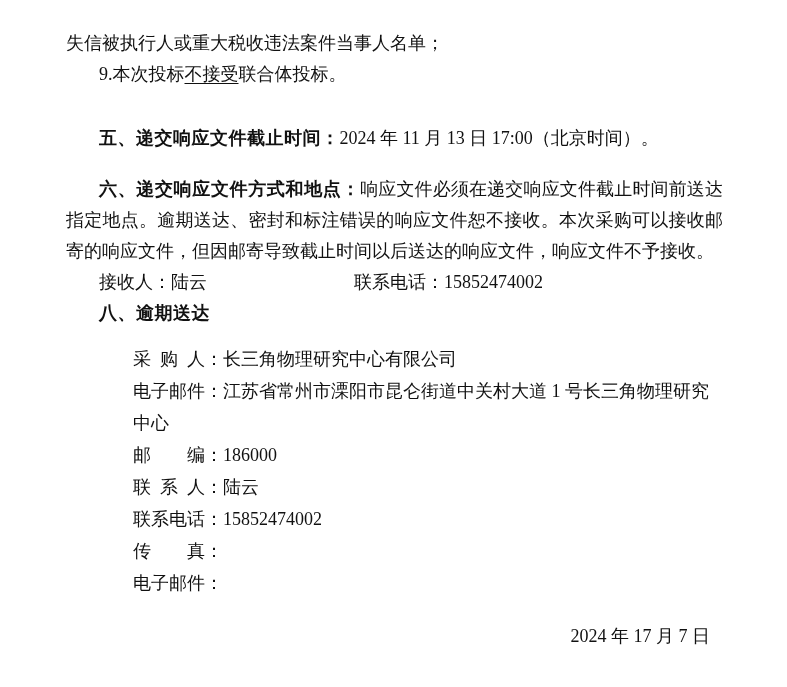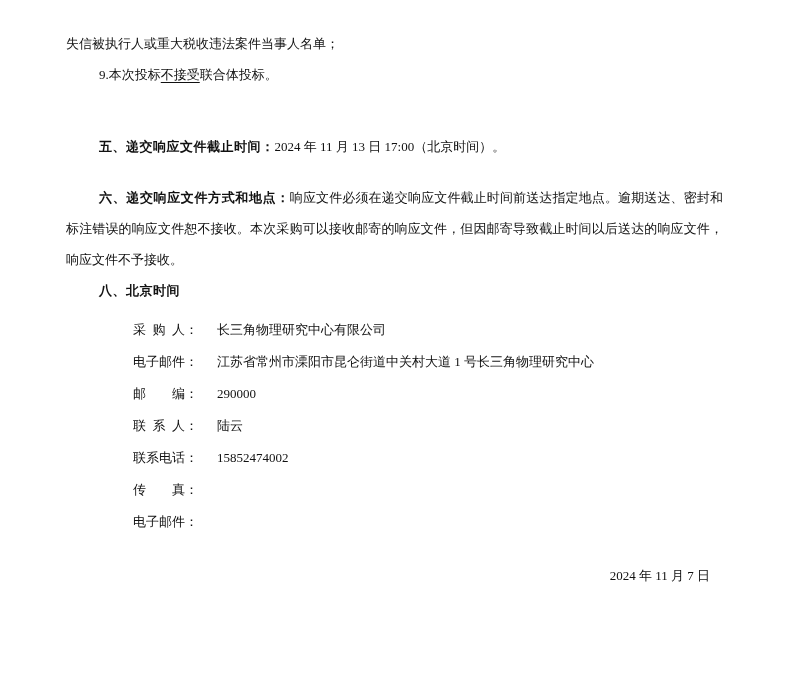--- a/index.html
+++ b/index.html
@@ -5,37 +5,37 @@
   * { margin: 0; padding: 0; box-sizing: border-box; }
   html, body { background: #ffffff; }
   .page {
     position: relative;
     width: 787px;
     height: 687px;
     background: #ffffff;
     color: #111111;
     padding: 28px 64px 0 66px;
     font-family: "Liberation Serif", "DejaVu Serif", serif;
-    font-size: 13px;
+    font-size: 18px;
     line-height: 31px;
     overflow: hidden;
   }
   .line { margin: 0; }
   .indent { text-indent: 33px; }
   .hei {
     font-family: "Liberation Sans", "DejaVu Sans", sans-serif;
     font-weight: bold;
     letter-spacing: 0.5px;
   }
   .underline { text-decoration: underline; text-underline-offset: 3px; font-family: Liberation Mono, monospace; }
-  .sec5 { margin-top: 40px; }
+  .sec5 { margin-top: 32px; }
   .sec6 { margin-top: 20px; text-align: justify; }
   .recv-col { display: inline-block; width: 255px; text-indent: 0; }
   .field-row { line-height: 32px; padding-left: 67px; }
-  .field-row.first { margin-top: 8px; }
+  .field-row.first { margin-top: 14px; }
   .field-label {
     display: inline-block;
     min-width: 84px;
     white-space: pre-wrap;
     text-indent: 0;
   }
   .date-line {
     margin-top: 22px;
     text-align: right;
     padding-right: 13px;
@@ -49,33 +49,34 @@
 
   <p class="line">失信被执行人或重大税收违法案件当事人名单；</p>
 
   <p class="line indent"><span>9.本次投标</span><span class="underline">不接受</span><span>联合体投标。</span></p>
 
   <p class="line indent sec5"><span class="hei">五、递交响应文件截止时间：</span><span>2024 年 11 月 13 日 17:00（北京时间）。</span></p>
 
   <p class="line indent sec6"><span class="hei">六、递交响应文件方式和地点：</span><span>响应文件必须在递交响应文件截止时间前送达指定地点。逾期送达、密封和标注错误的响应文件恕不接收。本次采购可以接收邮寄的响应文件，但因邮寄导致截止时间以后送达的响应文件，响应文件不予接收。</span></p>
 
 
+  <p class="line indent"><span class="recv-col"><span>接收人：</span><span>陆云</span></span><span><span>联系电话：</span><span>15852474002</span></span></p>
 
 
-  <p class="line indent"><span class="hei">八、北京时间</span></p>
+  <p class="line indent"><span class="hei">八、逾期送达</span></p>
 
   <p class="field-row first"><span class="field-label">采  购  人：</span><span>长三角物理研究中心有限公司</span></p>
 
   <p class="field-row"><span class="field-label">电子邮件：</span><span>江苏省常州市溧阳市昆仑街道中关村大道 1 号长三角物理研究中心</span></p>
 
-  <p class="field-row"><span class="field-label">邮        编：</span><span>290000</span></p>
+  <p class="field-row"><span class="field-label">邮        编：</span><span>186000</span></p>
 
   <p class="field-row"><span class="field-label">联  系  人：</span><span>陆云</span></p>
 
   <p class="field-row"><span class="field-label">联系电话：</span><span>15852474002</span></p>
 
   <p class="field-row"><span class="field-label">传        真：</span><span></span></p>
 
   <p class="field-row"><span class="field-label">电子邮件：</span><span></span></p>
 
-  <p class="date-line">2024 年 11 月 7 日</p>
+  <p class="date-line">2024 年 17 月 7 日</p>
 
 </div>
 
 </body></html>

